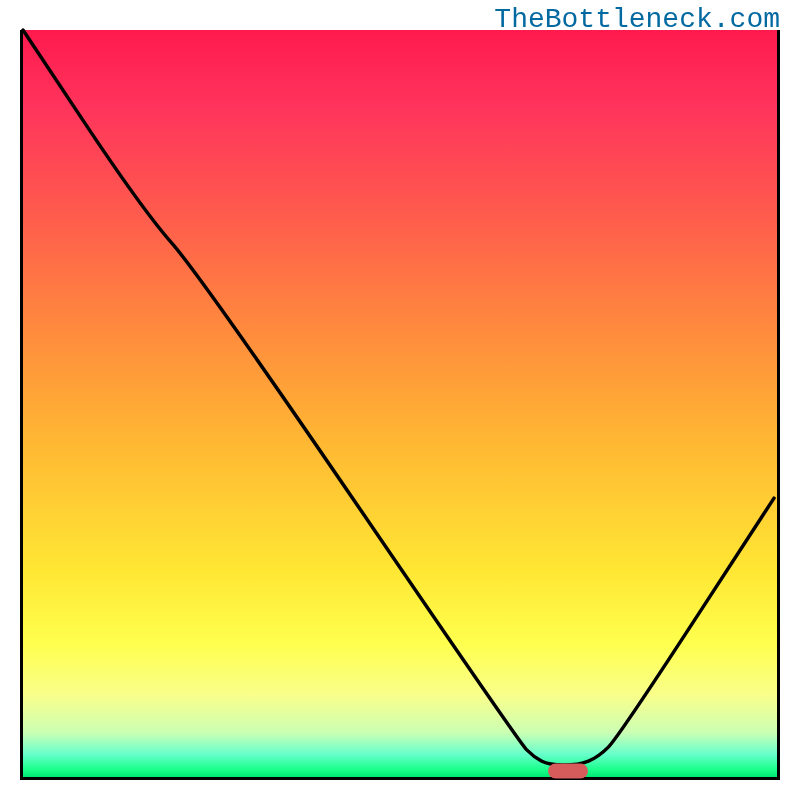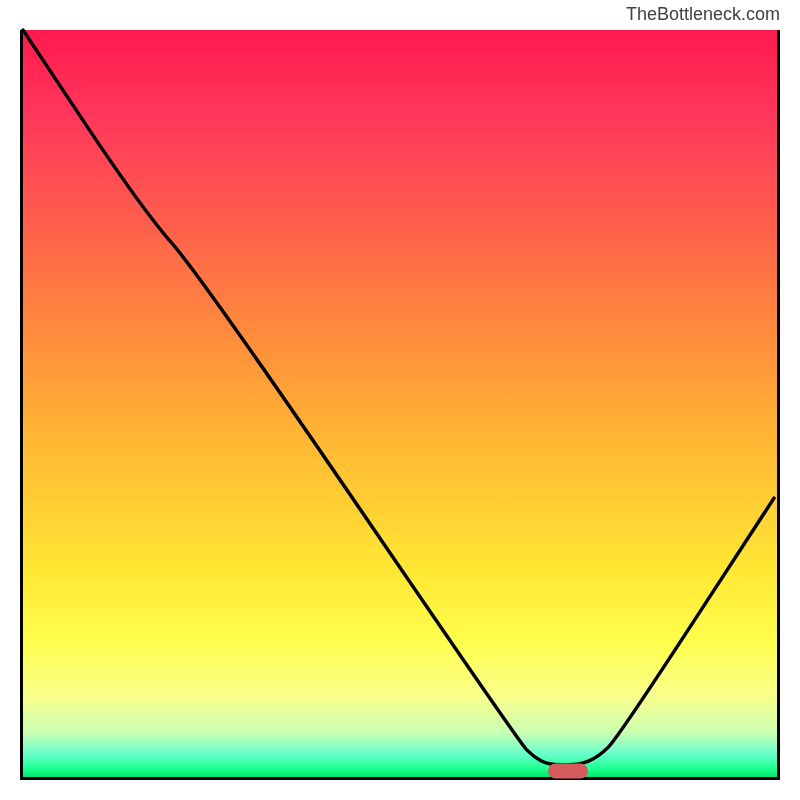--- a/index.html
+++ b/index.html
@@ -37,23 +37,23 @@
       #66ffcc 97%,
       #1aff8a 99%,
       #00e673 100%
     );
     overflow: visible;
   }
   .watermark {
     position: absolute;
     top: 4px;
     right: 20px;
-    font-family: Liberation Sans, sans-serif;
-    font-size: 18px;
-    color: #404040;
+    font-family: Liberation Mono, monospace;
+    font-size: 28px;
+    color: #0369a1;
     font-weight: 500;
   }
   svg.curve {
     position: absolute;
     left: 0;
     top: 0;
     width: 100%;
     height: 100%;
     overflow: visible;
   }

